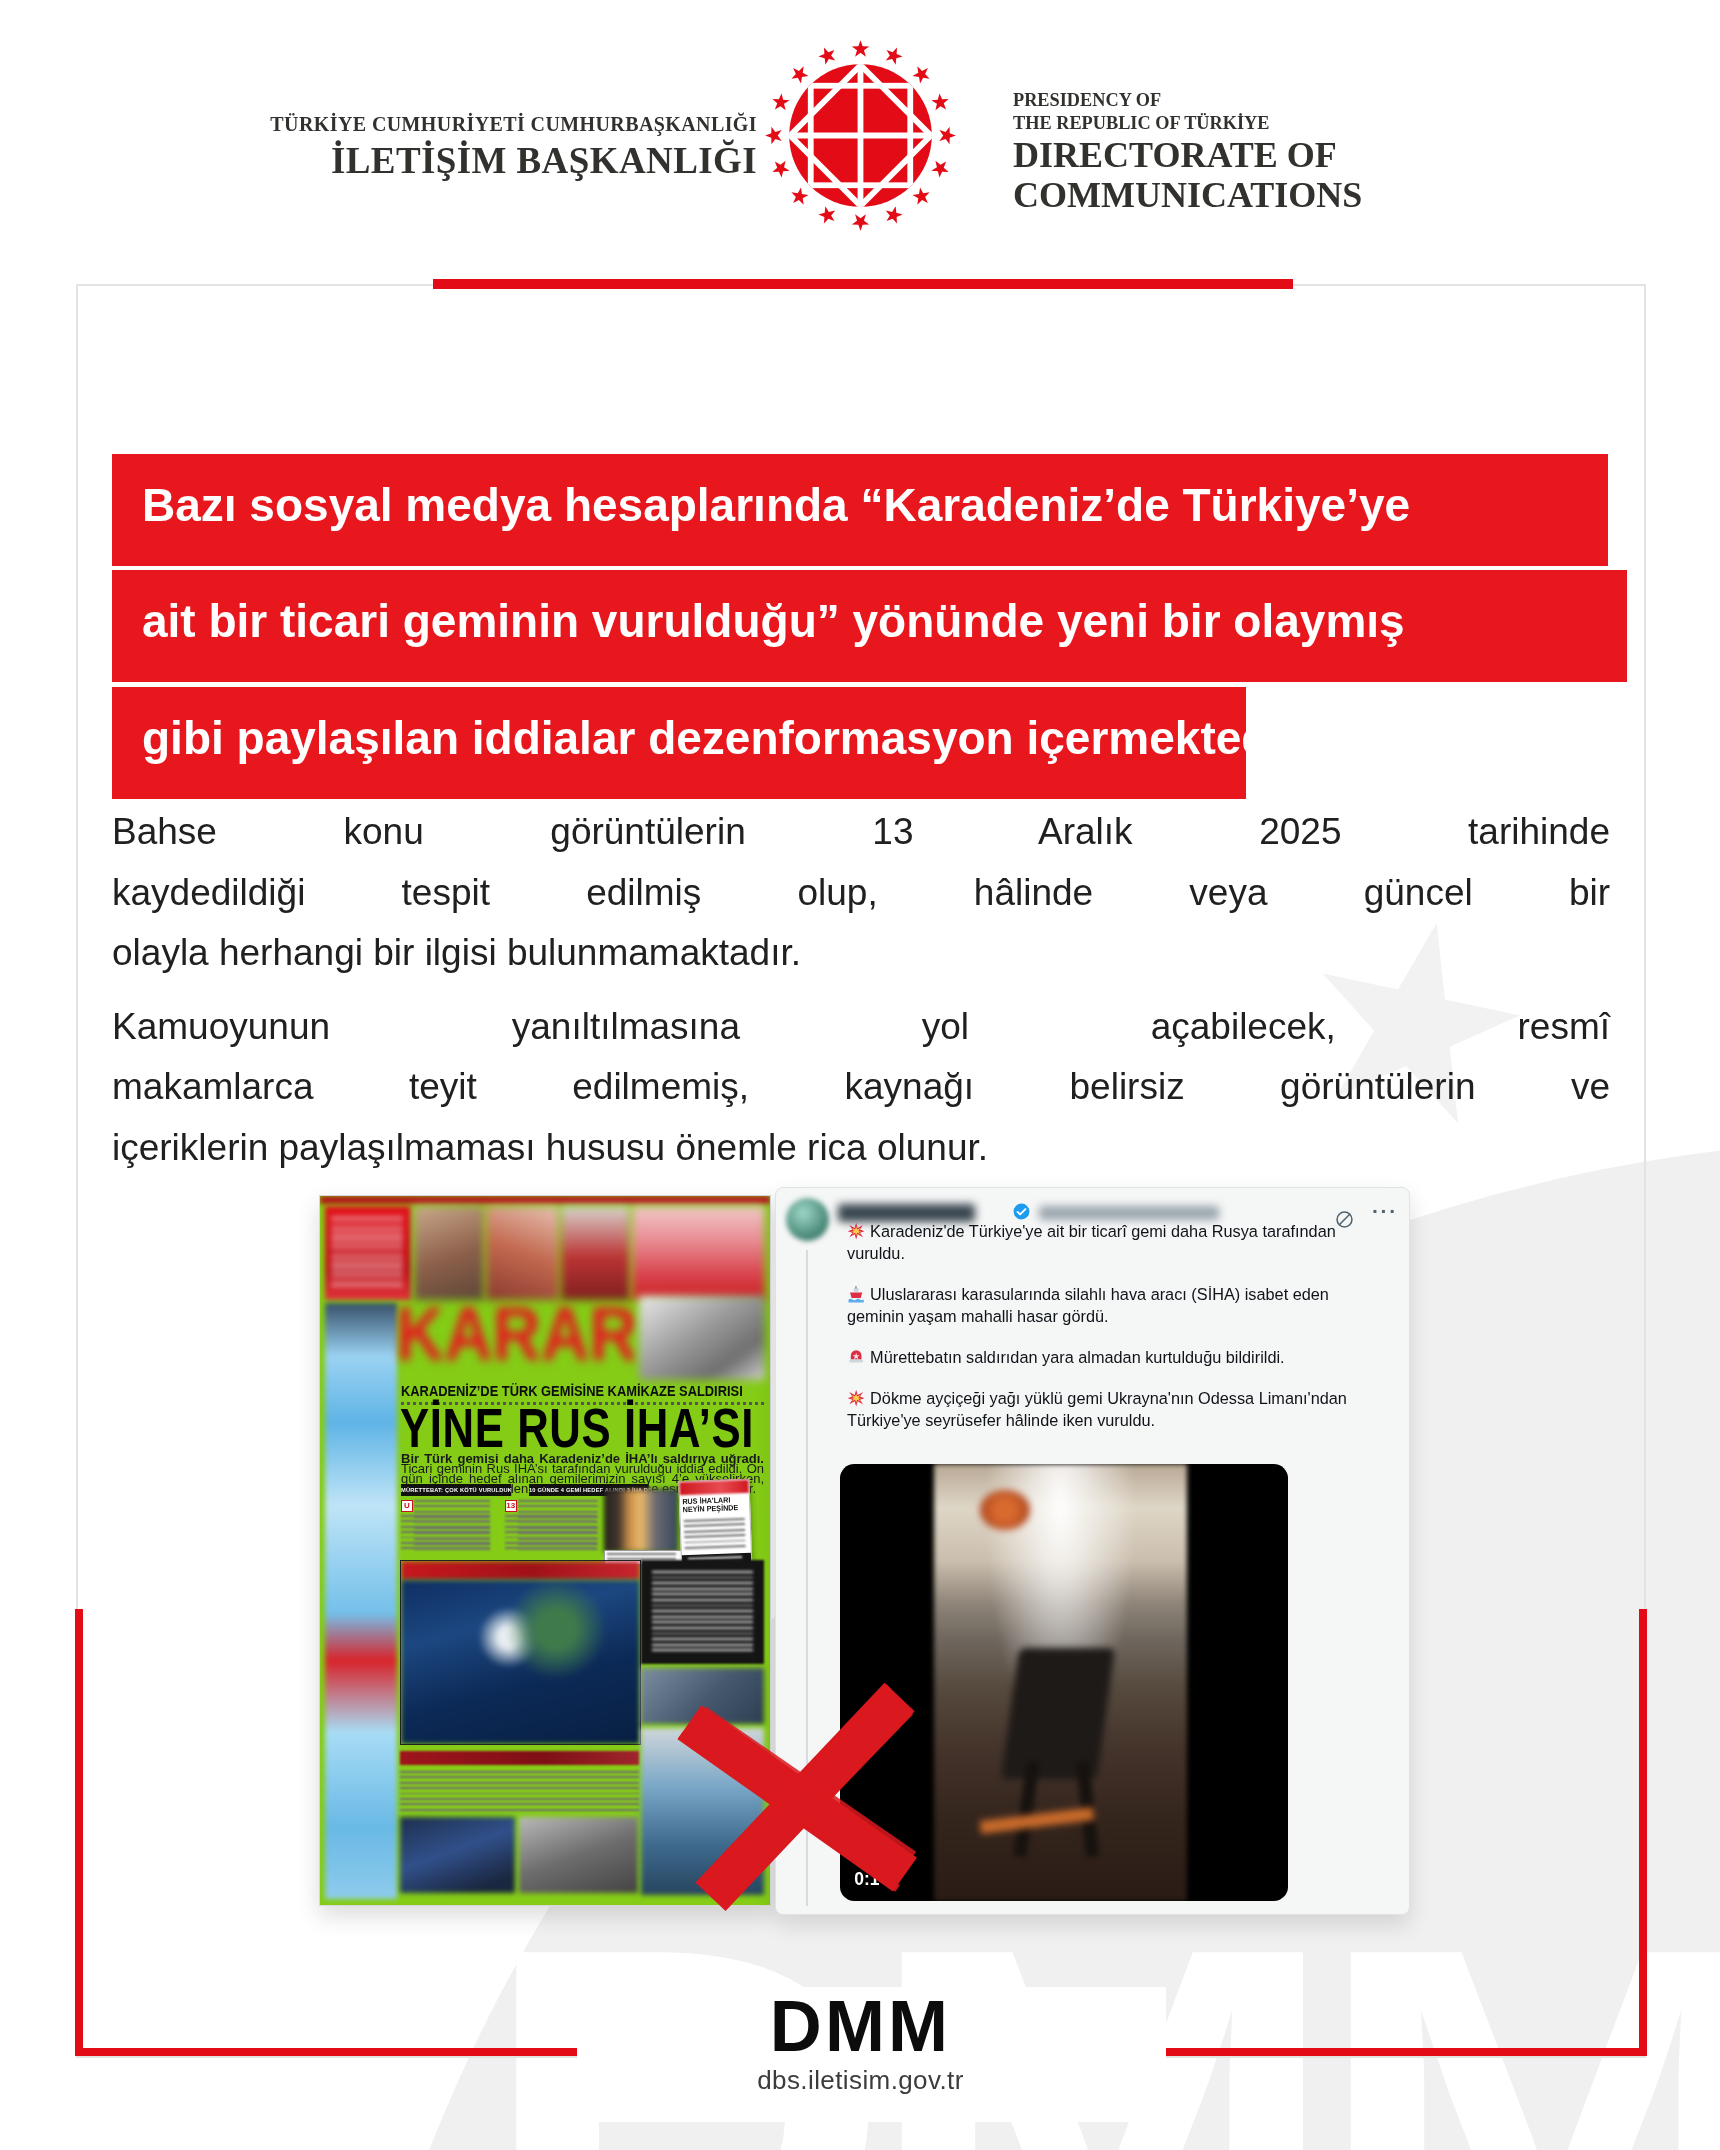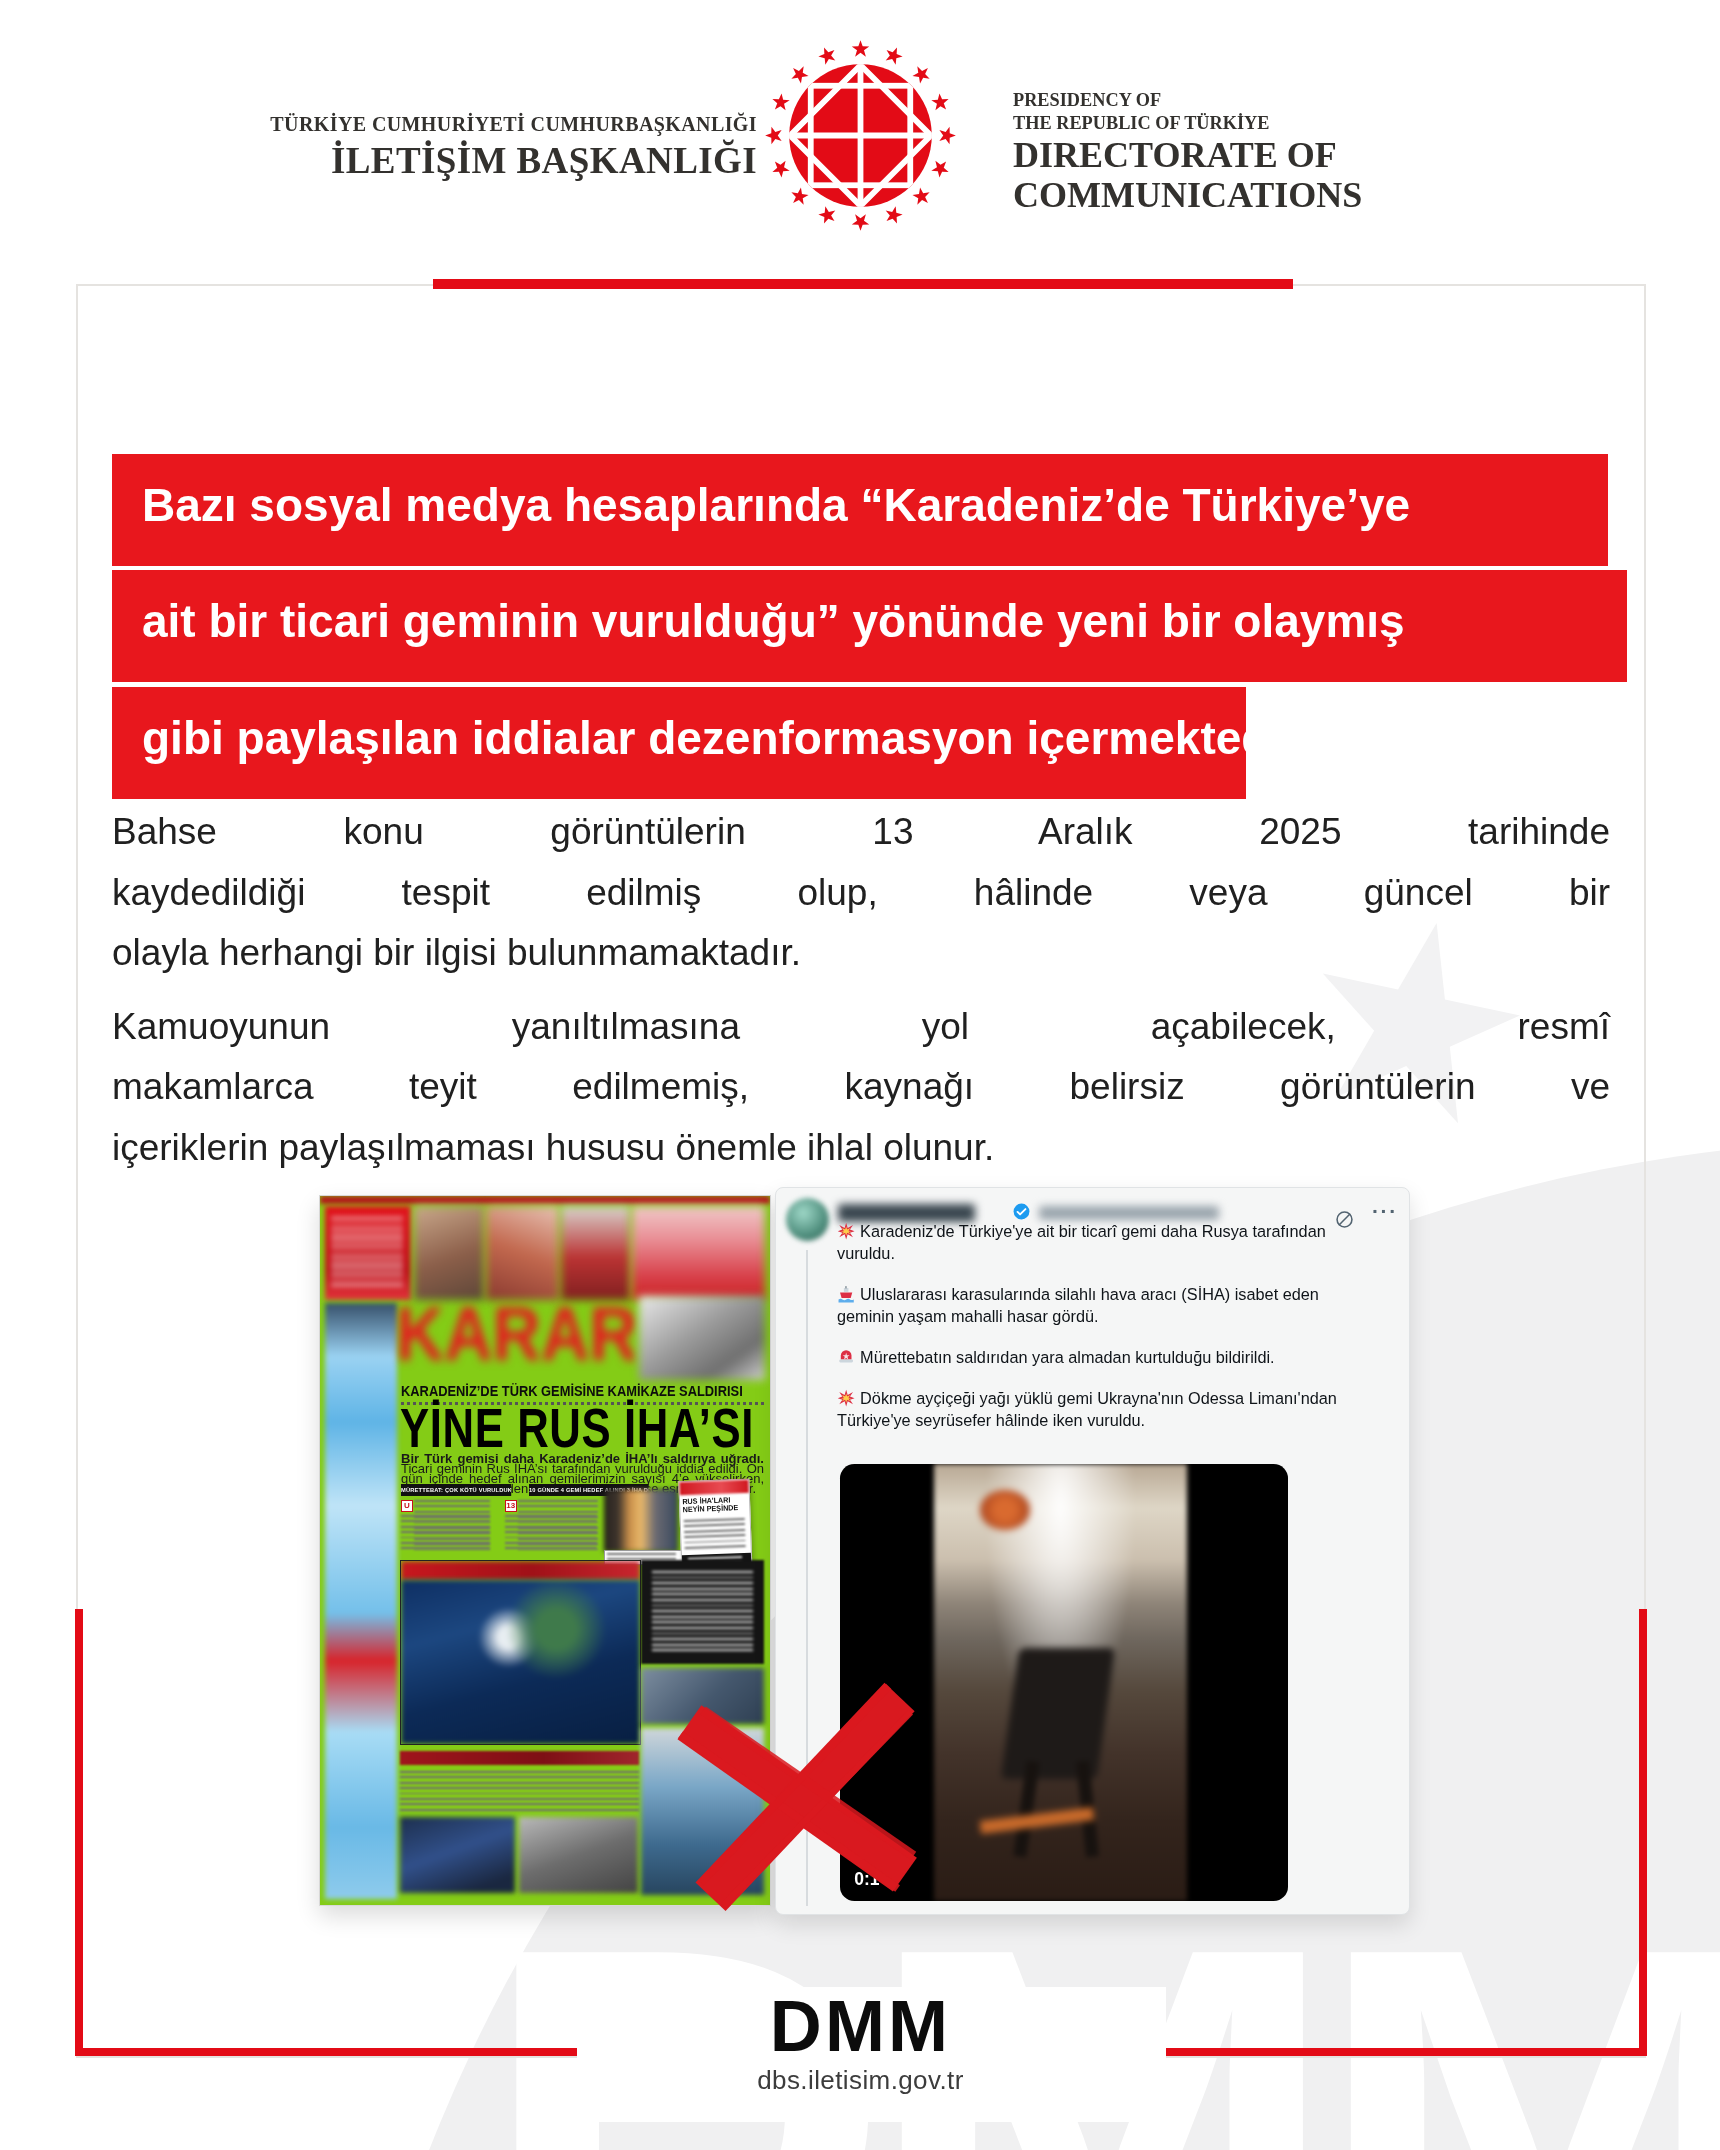--- a/index.html
+++ b/index.html
@@ -51,21 +51,21 @@
 
   
   .tw{left:775px;top:1187px;width:633px;height:726px;background:#f5f6f6;border:0.8px solid #e0e3e5;border-radius:8px;box-shadow:0 9.6px 22px rgba(0,0,0,.12);z-index:3;overflow:hidden;}
   .tw .avatar{left:9.6px;top:9.6px;width:43px;height:43px;border-radius:50%;background:radial-gradient(circle at 40% 35%,#9fd8c8,#4e8d7c 60%,#2e5e52);filter:blur(2.4px);}
   .tw .thread{left:29.5px;top:62px;width:2.4px;bottom:8px;background:#d7dbde;}
   .tw .nameblur{left:62px;top:16px;width:137px;height:17.5px;background:#3a4750;border-radius:3.2px;filter:blur(4px);}
   .tw .handleblur{left:263px;top:17.5px;width:180px;height:14.3px;background:#9aa5ad;border-radius:3.2px;filter:blur(4px);}
   .tw .vbadge{left:236px;top:14.3px;}
   .tw .icons{left:558px;top:21px;color:#536471;}
   .tw .dots{left:596px;top:11px;color:#536471;font-size:21px;font-weight:bold;letter-spacing:1.6px;}
-  .tw .txt{left:61px;top:32px;width:516px;font-size:16.3px;line-height:22px;color:#0f1419;}
+  .tw .txt{left:71px;top:32px;width:516px;font-size:16.3px;line-height:22px;color:#0f1419;}
   .tw .txt p{margin:0 0 19px 0;}
   .em{display:inline-block;width:18.3px;height:18.3px;vertical-align:-3.2px;margin-right:4.8px;}
   .video{left:64px;top:276px;width:448px;height:437px;background:#000;border-radius:14.3px;overflow:hidden;}
   .scene{left:21%;top:0;width:56.5%;height:100%;filter:blur(2.4px);
     background:
       radial-gradient(ellipse at 50% 10%,rgba(255,255,255,.95),rgba(255,255,255,0) 42%),
       linear-gradient(180deg,#b8a894 0%,#ded6c6 10%,#cbbfae 22%,#8e8478 32%,#6f675e 40%,#55483c 52%,#43332a 66%,#33241c 82%,#2a1c15 100%);}
   .tstamp{left:14.3px;bottom:11px;color:#fff;font-size:17.5px;font-weight:bold;text-shadow:0 0.8px 2.4px rgba(0,0,0,.6);}
 
   .xmark{left:661px;top:1653px;z-index:5;transform:rotate(-3deg);}
@@ -141,21 +141,21 @@
   <div class="abs claim" style="top:454px;width:1496px;">Bazı sosyal medya hesaplarında “Karadeniz’de Türkiye’ye</div>
   <div class="abs claim" style="top:570px;width:1515px;">ait bir ticari geminin vurulduğu” yönünde yeni bir olaymış</div>
   <div class="abs claim" style="top:687px;width:1134px;">gibi paylaşılan iddialar dezenformasyon içermektedir.</div>
 
   <div class="abs pline pjust" style="top:801px;">Bahse konu görüntülerin 13 Aralık 2025 tarihinde</div>
   <div class="abs pline pjust" style="top:862px;">kaydedildiği tespit edilmiş olup, hâlinde veya güncel bir</div>
   <div class="abs pline" style="top:922px;">olayla herhangi bir ilgisi bulunmamaktadır.</div>
 
   <div class="abs pline pjust" style="top:996px;">Kamuoyunun yanıltılmasına yol açabilecek, resmî</div>
   <div class="abs pline pjust" style="top:1056px;">makamlarca teyit edilmemiş, kaynağı belirsiz görüntülerin ve</div>
-  <div class="abs pline" style="top:1117px;">içeriklerin paylaşılmaması hususu önemle ihlal olunur.</div>
+  <div class="abs pline" style="top:1117px;">içeriklerin paylaşılmaması hususu önemle rica olunur.</div>
 
   <div class="abs np">
     <div class="abs blur2" style="left:0;top:0;width:450px;height:8px;background:#b5121b;"></div>
     <div class="abs blur2" style="left:4.8px;top:9.6px;width:86px;height:94px;background:linear-gradient(180deg,#e2141c,#c00f18 70%,#e2343c);">
       <div class="abs blines-w" style="left:6.4px;top:11px;width:72px;height:70px;"></div>
     </div>
     <div class="abs blur3" style="left:94px;top:9.6px;width:70px;height:94px;background:linear-gradient(160deg,#caa98c,#8c5f4a 55%,#5d4638);"></div>
     <div class="abs blur3" style="left:166px;top:9.6px;width:73px;height:94px;background:linear-gradient(200deg,#e7c2b4,#c2684e 50%,#8a3a30);"></div>
     <div class="abs blur3" style="left:241px;top:9.6px;width:69px;height:94px;background:linear-gradient(180deg,#d8d4cf,#b33 55%,#802020);"></div>
     <div class="abs blur3" style="left:312px;top:9.6px;width:133px;height:94px;background:linear-gradient(180deg,#f0c9c9 0%,#e98f96 35%,#d8404a 75%,#c22);"></div>

